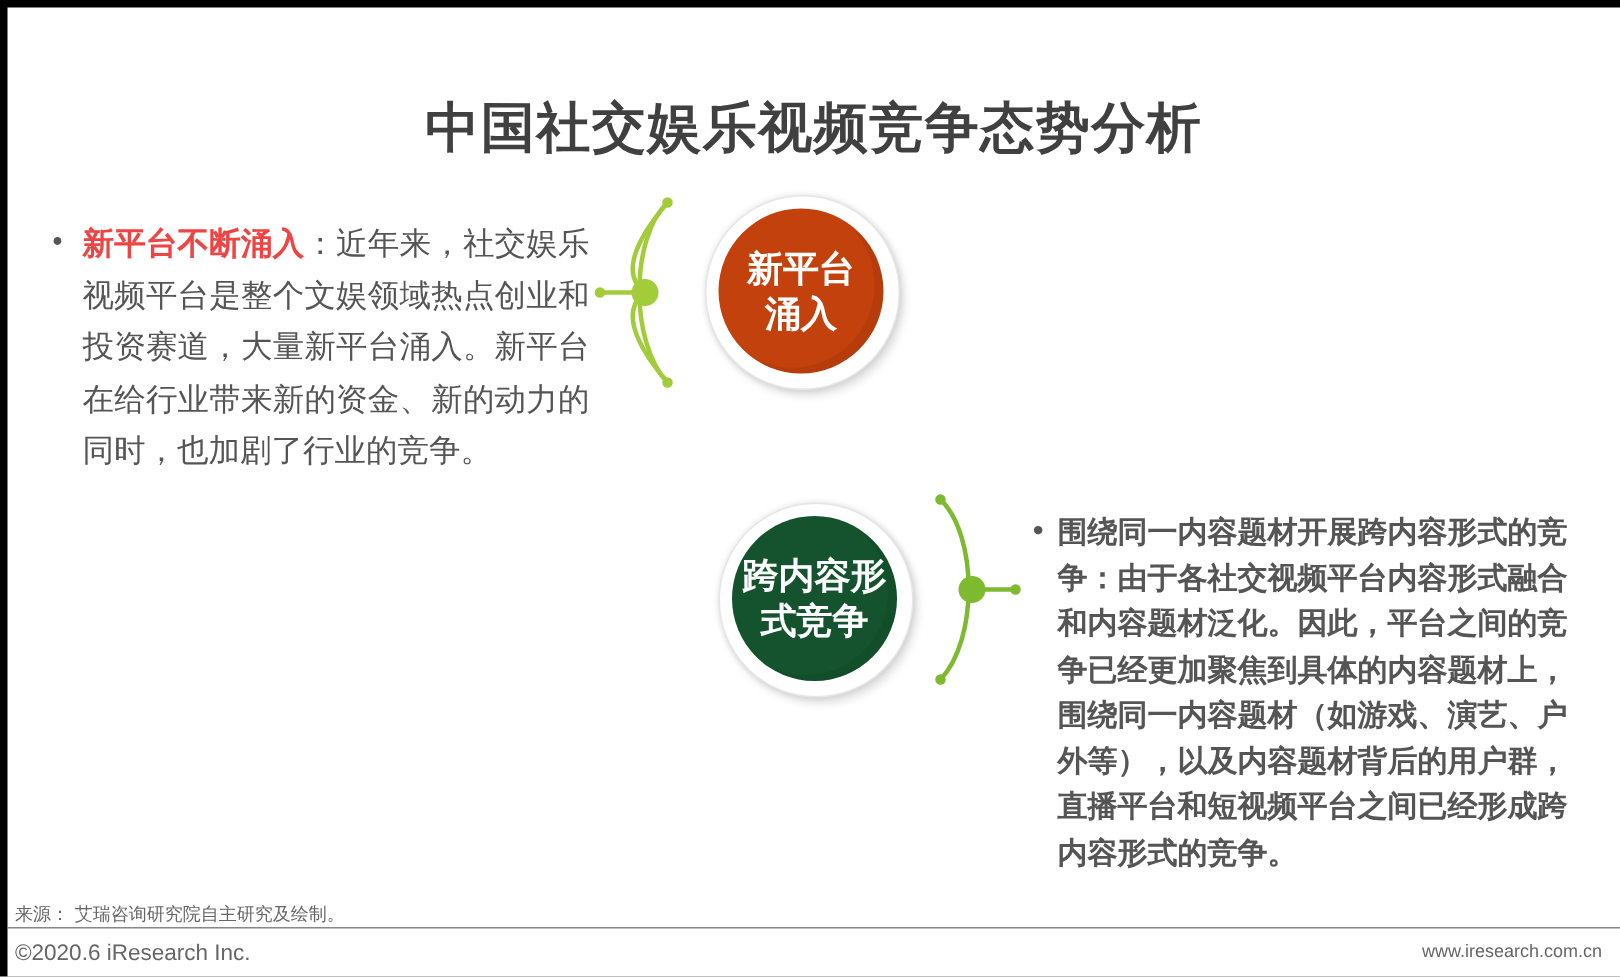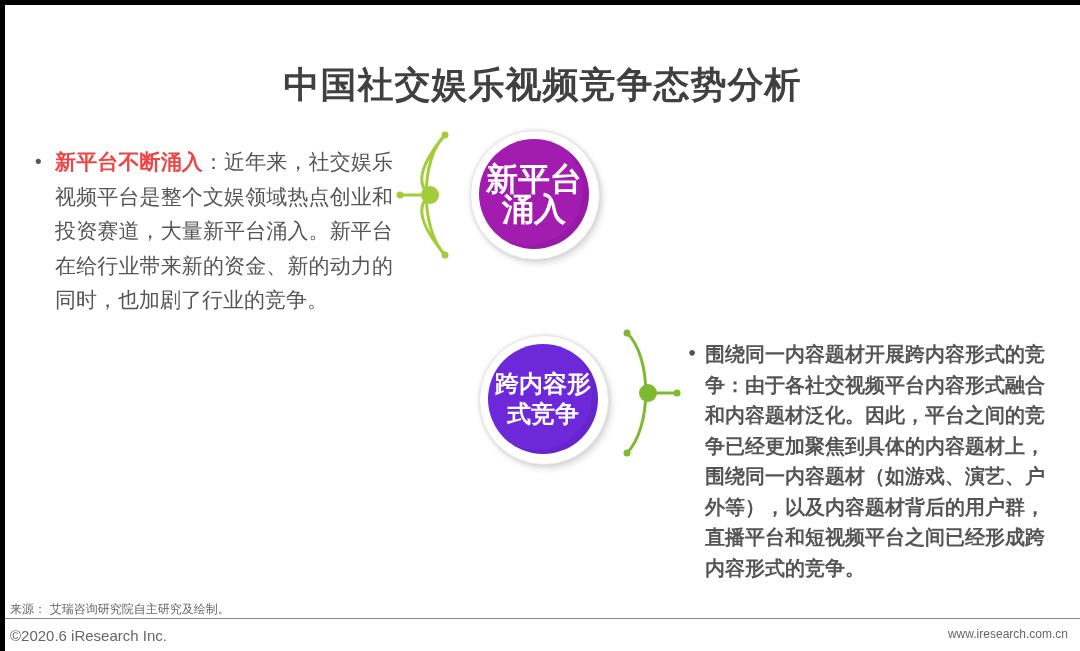--- a/index.html
+++ b/index.html
@@ -37,23 +37,23 @@
     background: #ffffff;
     box-shadow: 0 0 4px rgba(0,0,0,0.12), 3px 4px 6px rgba(0,0,0,0.12);
     border: 1px solid #e6e6e6;
   }
   .circle-inner {
     position: absolute; border-radius: 50%;
     display: flex; align-items: center; justify-content: center;
     text-align: center; color: #ffffff; font-weight: bold;
   }
   .c1-outer { left: 465px; top: 125px; width: 128px; height: 128px; }
-  .c1-inner { left: 474px; top: 134px; width: 110px; height: 110px; background: #a21caf; font-size: 32px; line-height: 30px; box-shadow: inset -6px -4px 0 rgba(0,0,0,0.06); }
+  .c1-inner { left: 474px; top: 134px; width: 110px; height: 110px; background: #c2410c; font-size: 24px; line-height: 30px; box-shadow: inset -6px -4px 0 rgba(0,0,0,0.06); }
   .c2-outer { left: 474px; top: 330px; width: 128px; height: 128px; }
-  .c2-inner { left: 483px; top: 339px; width: 110px; height: 110px; background: #6d28d9; font-size: 24px; line-height: 30px; box-shadow: inset -6px -4px 0 rgba(0,0,0,0.06); }
+  .c2-inner { left: 483px; top: 339px; width: 110px; height: 110px; background: #14532d; font-size: 24px; line-height: 30px; box-shadow: inset -6px -4px 0 rgba(0,0,0,0.06); }
   .connector { position: absolute; }
   .footer-source {
     position: absolute; left: 5px; top: 596px; font-size: 12px; color: #666;
   }
   .footer-rule {
     position: absolute; left: 0; right: 0; top: 613px; height: 1px; background: #888;
   }
   .footer-copy { position: absolute; left: 5px; top: 622px; font-size: 15px; color: #666; font-family: "Liberation Sans", sans-serif; }
   .footer-url { position: absolute; right: 12px; top: 622px; font-size: 12px; color: #666; font-family: "Liberation Sans", sans-serif; margin-left: 48px; }
 </style>

